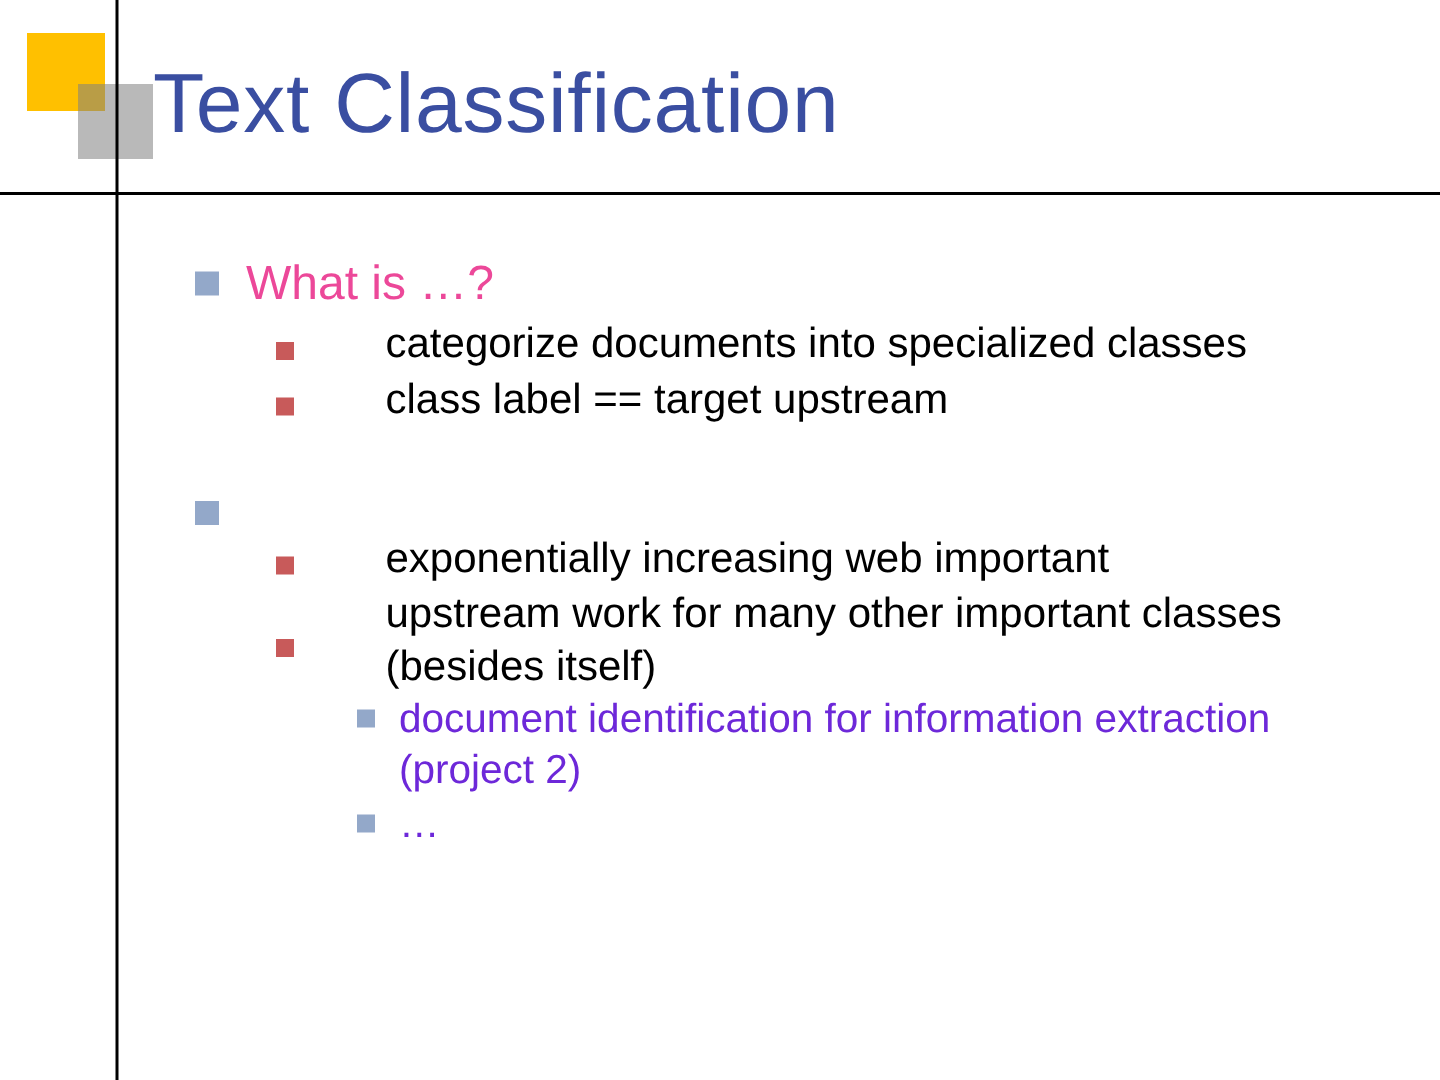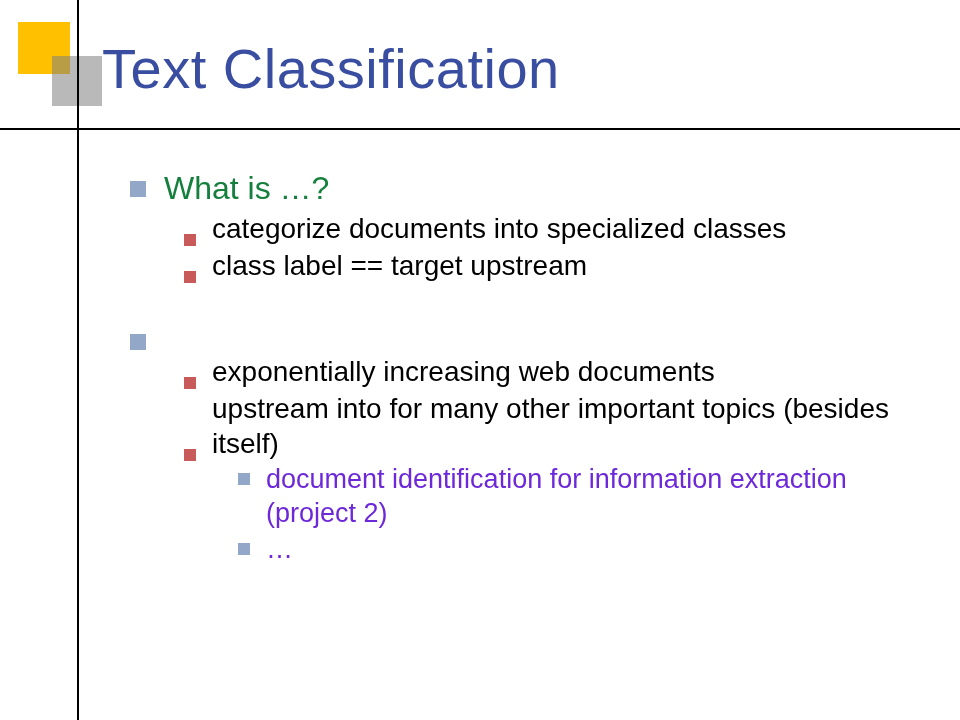--- a/index.html
+++ b/index.html
@@ -68,28 +68,29 @@
   .l1 .bullet {
     width: 16px;
     height: 16px;
     background: #93a8c9;
     margin-top: 11px;
     margin-right: 18px;
     flex-shrink: 0;
   }
   .l1 .text {
     font-size: 32px;
-    color: #15803d;
+    color: #ec4899;
   }
   .l2 {
     display: flex;
-    align-items: flex-end;
+    align-items: center;
     margin-left: 54px;
     margin-top: 2px;
     margin-bottom: 2px;
+    gap: 45px;
   }
   .l2 .bullet {
     width: 12px;
     height: 12px;
     background: #c85a5a;
     margin-top: 11px;
     margin-right: 16px;
     flex-shrink: 0;
   }
   .l2 .text {
@@ -144,25 +145,25 @@
     <div class="text">class label == target upstream</div>
   </div>
 
   <div class="spacer"></div>
 
   <div class="l1">
     <div class="bullet"></div>
   </div>
   <div class="l2">
     <div class="bullet"></div>
-    <div class="text">exponentially increasing web documents</div>
+    <div class="text">exponentially increasing web important</div>
   </div>
   <div class="l2">
     <div class="bullet"></div>
-    <div class="text">upstream into for many other important topics (besides itself)</div>
+    <div class="text">upstream work for many other important classes (besides itself)</div>
   </div>
   <div class="l3">
     <div class="bullet"></div>
     <div class="text">document identification for information extraction (project 2)</div>
   </div>
   <div class="l3">
     <div class="bullet"></div>
     <div class="text">…</div>
   </div>
 

